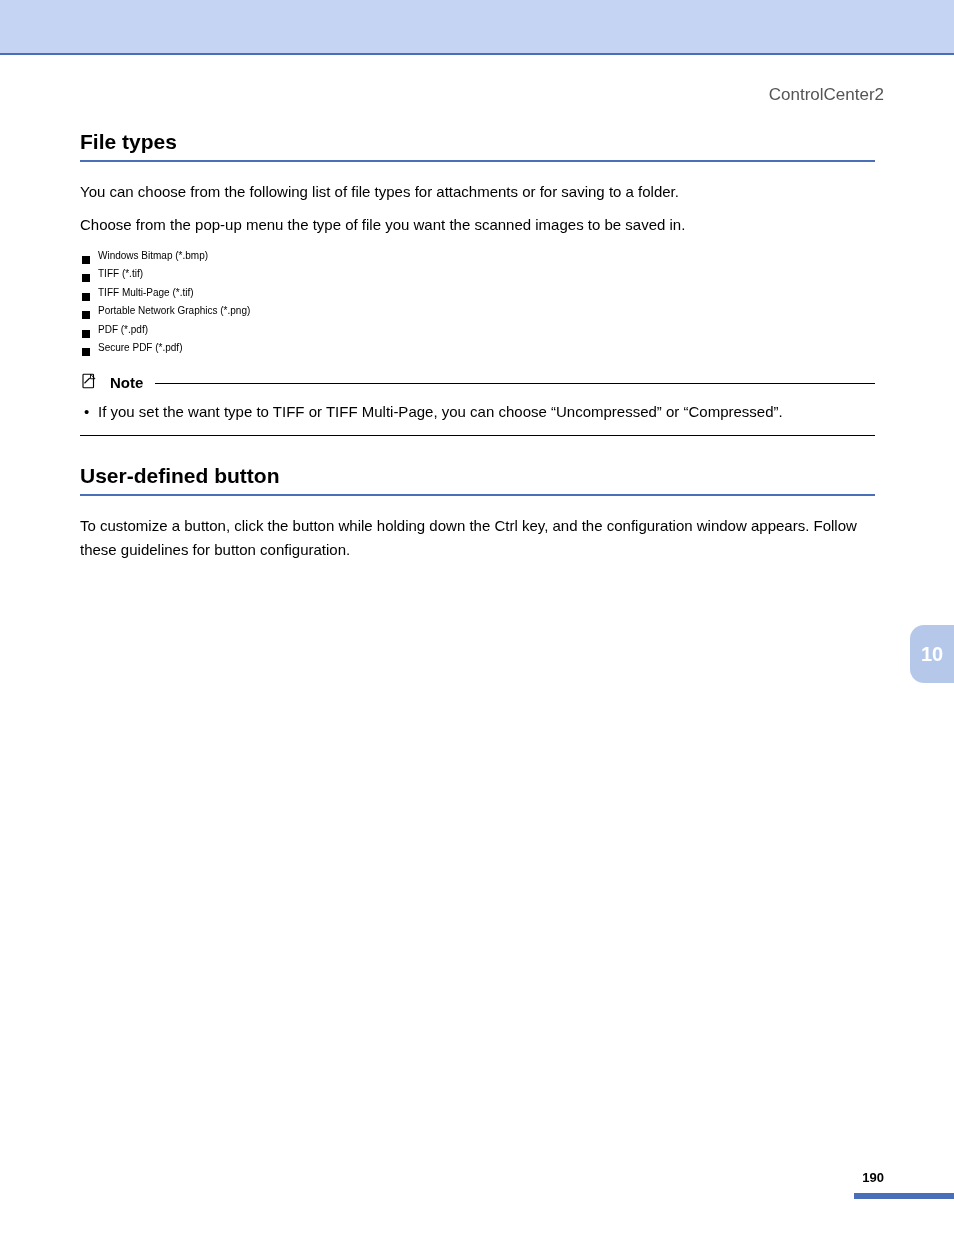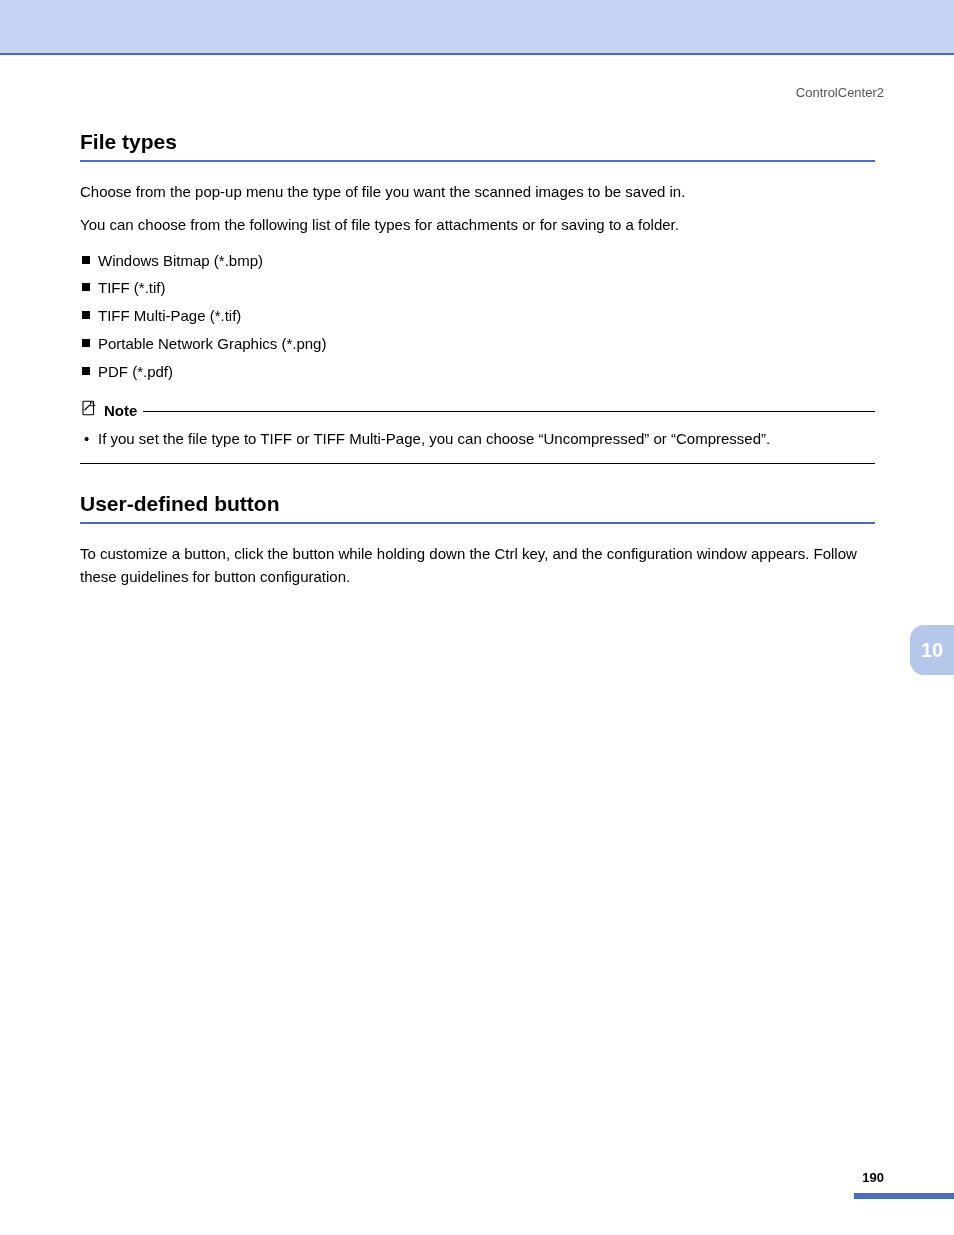--- a/index.html
+++ b/index.html
@@ -18,21 +18,21 @@
     top: 0; left: 0;
     width: 954px;
     height: 55px;
     background: #c5d4f2;
     border-bottom: 2px solid #4a6fb8;
   }
   .header-label {
     position: absolute;
     top: 85px;
     right: 70px;
-    font-size: 13px;
+    font-size: 17px;
     color: #555;
   }
   .content {
     position: absolute;
     top: 130px;
     left: 80px;
     width: 795px;
   }
   .section-title {
     font-size: 21px;
@@ -50,39 +50,39 @@
     margin: 0 0 10px 0;
   }
   ul.squares {
     list-style: none;
     padding: 0;
     margin: 6px 0 14px 0;
   }
   ul.squares li {
     position: relative;
     padding-left: 18px;
-    font-size: 15px;
+    font-size: 10px;
     line-height: 1.85;
   }
   ul.squares li::before {
     content: "";
     position: absolute;
     left: 2px;
     top: 9px;
     width: 8px;
     height: 8px;
     background: #000;
   }
   .note-block {
     margin: 8px 0 16px 0;
   }
   .note-header {
     display: flex;
     align-items: center;
-    gap: 6px;
+    gap: 12px;
     margin-bottom: 4px;
   }
   .note-header-line {
     flex: 1;
     border-top: 1px solid #000;
     height: 0;
     margin-top: 2px;
   }
   .note-title {
     font-size: 15px;
@@ -112,21 +112,21 @@
   }
   .section2 {
     margin-top: 28px;
   }
   .inline-bold { font-weight: normal; }
   .side-tab {
     position: absolute;
     right: 0;
     top: 625px;
     width: 44px;
-    height: 50px;
+    height: 58px;
     background: #b6c8ea;
     border-top-left-radius: 14px;
     border-bottom-left-radius: 14px;
     display: flex;
     align-items: center;
     justify-content: center;
     color: #fff;
     font-size: 20px;
     font-weight: bold;
   }
@@ -155,44 +155,45 @@
 <body>
 
 <div class="topbar"></div>
 <div class="header-label">ControlCenter2</div>
 
 <div class="content">
 
   <div>
     <h2 class="section-title">File types</h2>
     <div class="section-rule"></div>
+    <p class="para">You can choose from the following list of file types for attachments or for saving to a folder.</p>
     <p class="para">Choose from the pop-up menu the type of file you want the scanned images to be saved in.</p>
-    <p class="para">You can choose from the following list of file types for attachments or for saving to a folder.</p>
     <ul class="squares">
       <li>Windows Bitmap (*.bmp)</li>
       <li>TIFF (*.tif)</li>
       <li>TIFF Multi-Page (*.tif)</li>
       <li>Portable Network Graphics (*.png)</li>
       <li>PDF (*.pdf)</li>
+      <li>Secure PDF (*.pdf)</li>
     </ul>
 
     <div class="note-block">
       <div class="note-header">
         <span>
           <svg class="note-icon" viewBox="0 0 24 24">
             <rect x="4" y="3" width="14" height="18" rx="1" fill="none" stroke="#000" stroke-width="1.5"></rect>
             <path d="M14 3 L20 9 L14 9 Z" fill="none" stroke="#000" stroke-width="1.2"></path>
             <path d="M6 15 L13 8" stroke="#000" stroke-width="1.5"></path>
           </svg>
         </span>
         <span class="note-title">Note</span>
         <span class="note-header-line"></span>
       </div>
       <ul class="dots">
-        <li>If you set the file type to TIFF or TIFF Multi-Page, you can choose “Uncompressed” or “Compressed”.</li>
+        <li>If you set the want type to TIFF or TIFF Multi-Page, you can choose “Uncompressed” or “Compressed”.</li>
       </ul>
       <div class="note-bottom-rule"></div>
     </div>
   </div>
 
   <div class="section2">
     <h2 class="section-title">User-defined button</h2>
     <div class="section-rule"></div>
     <p class="para">
       <span>To customize a button, click the button while holding down the </span><span class="inline-bold">Ctrl</span><span> key, and the configuration window appears. Follow these guidelines for button configuration.</span>

